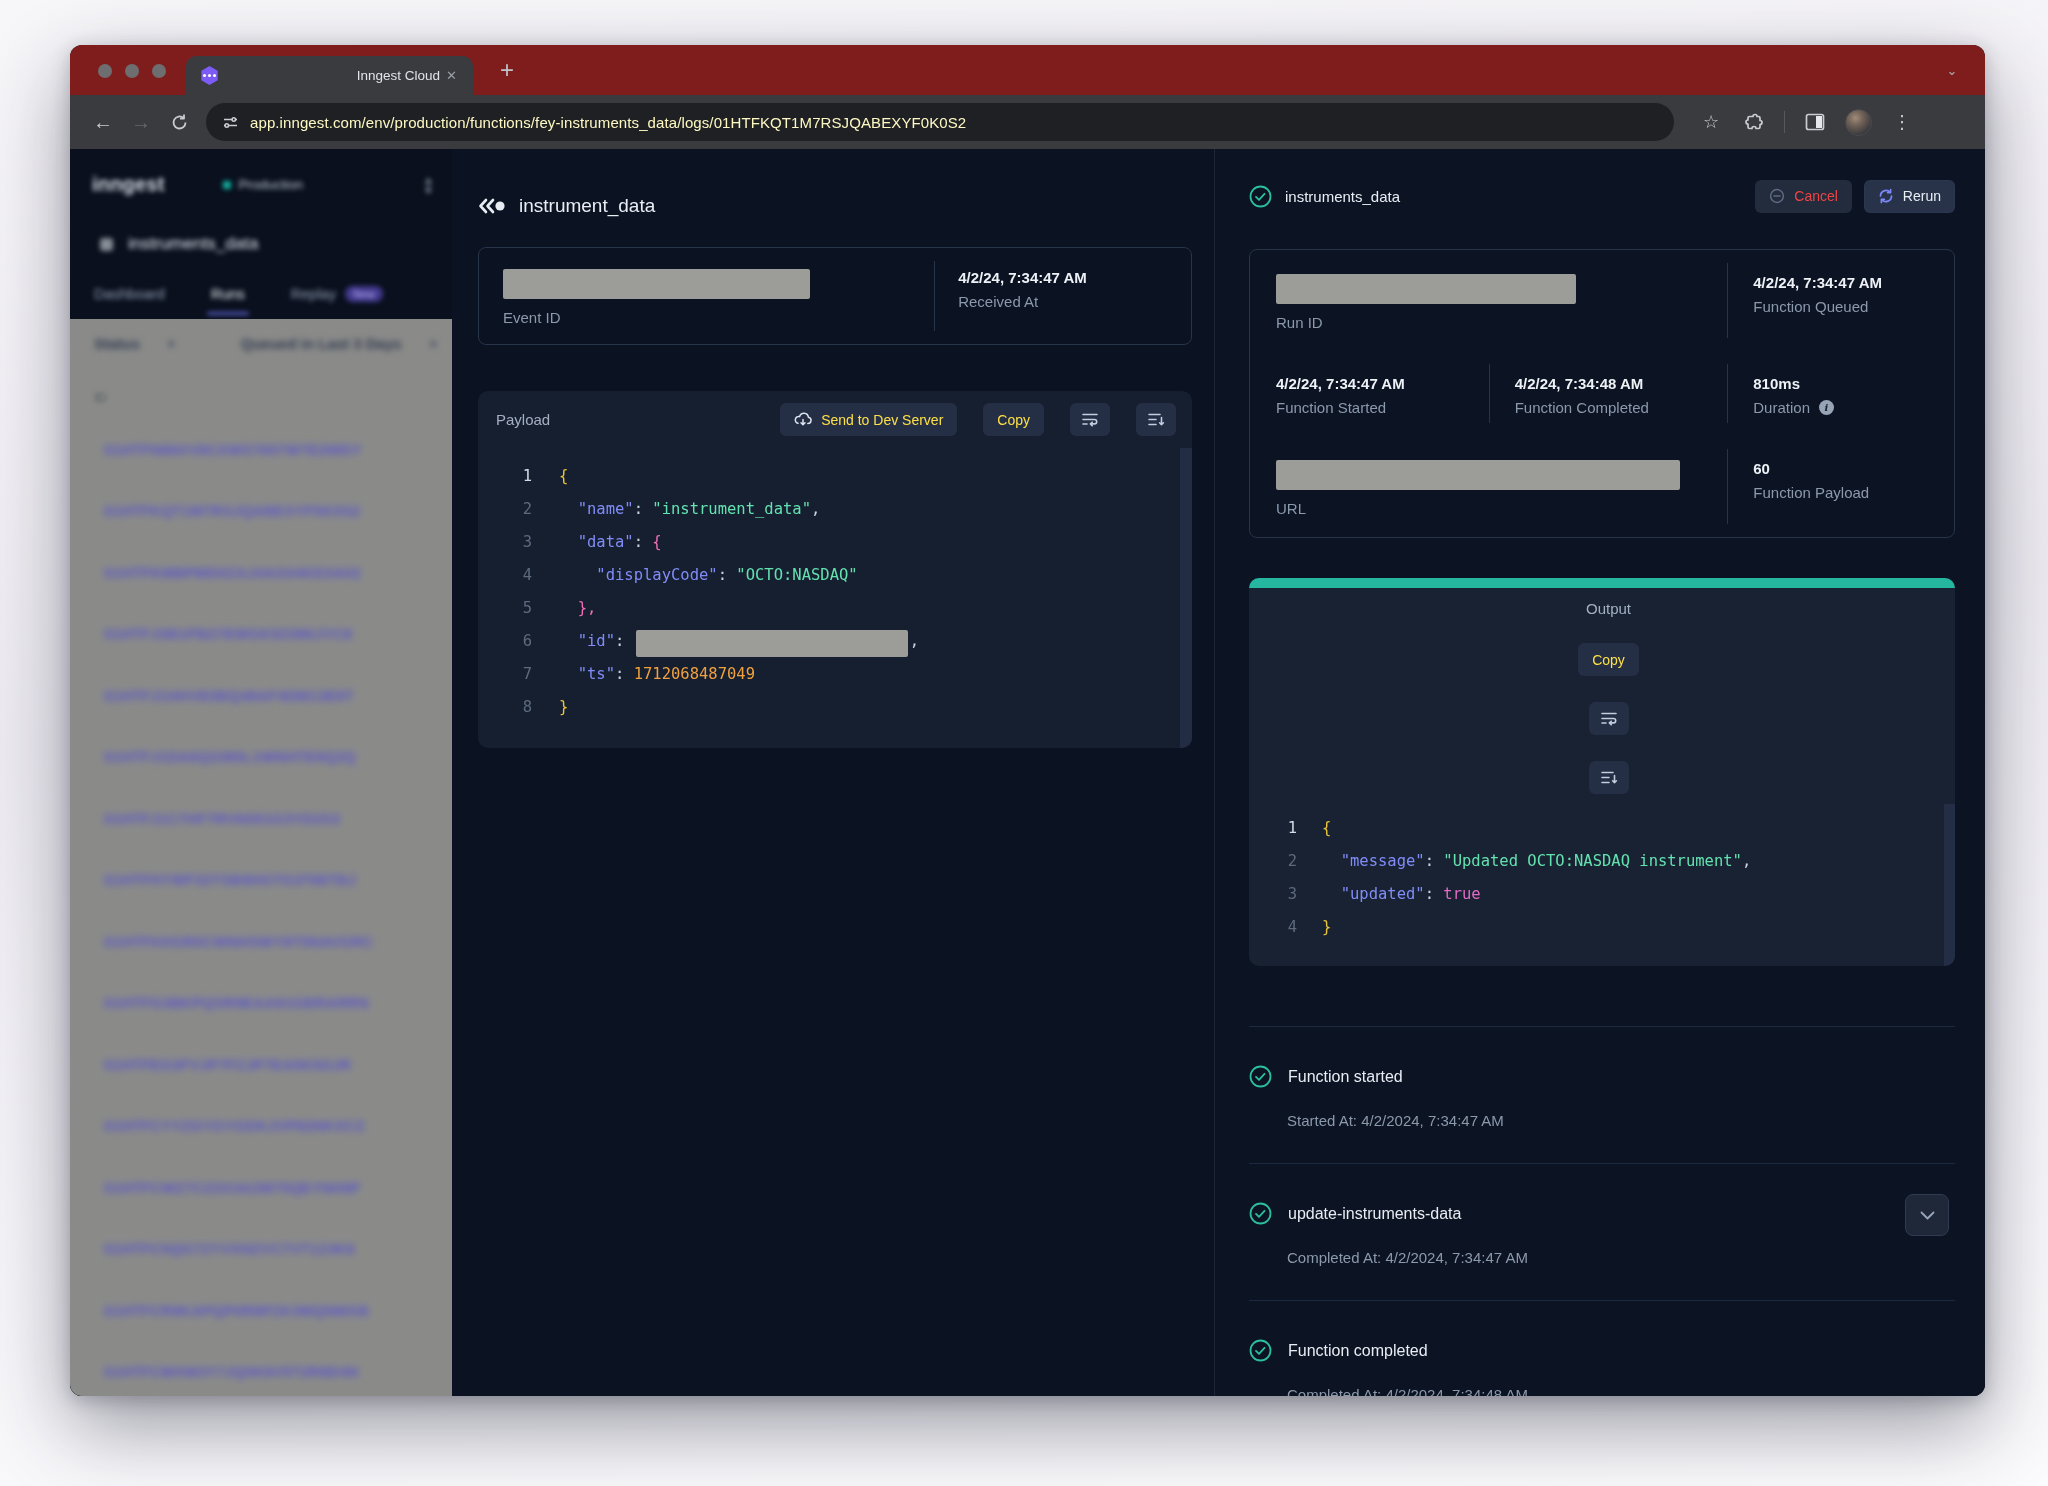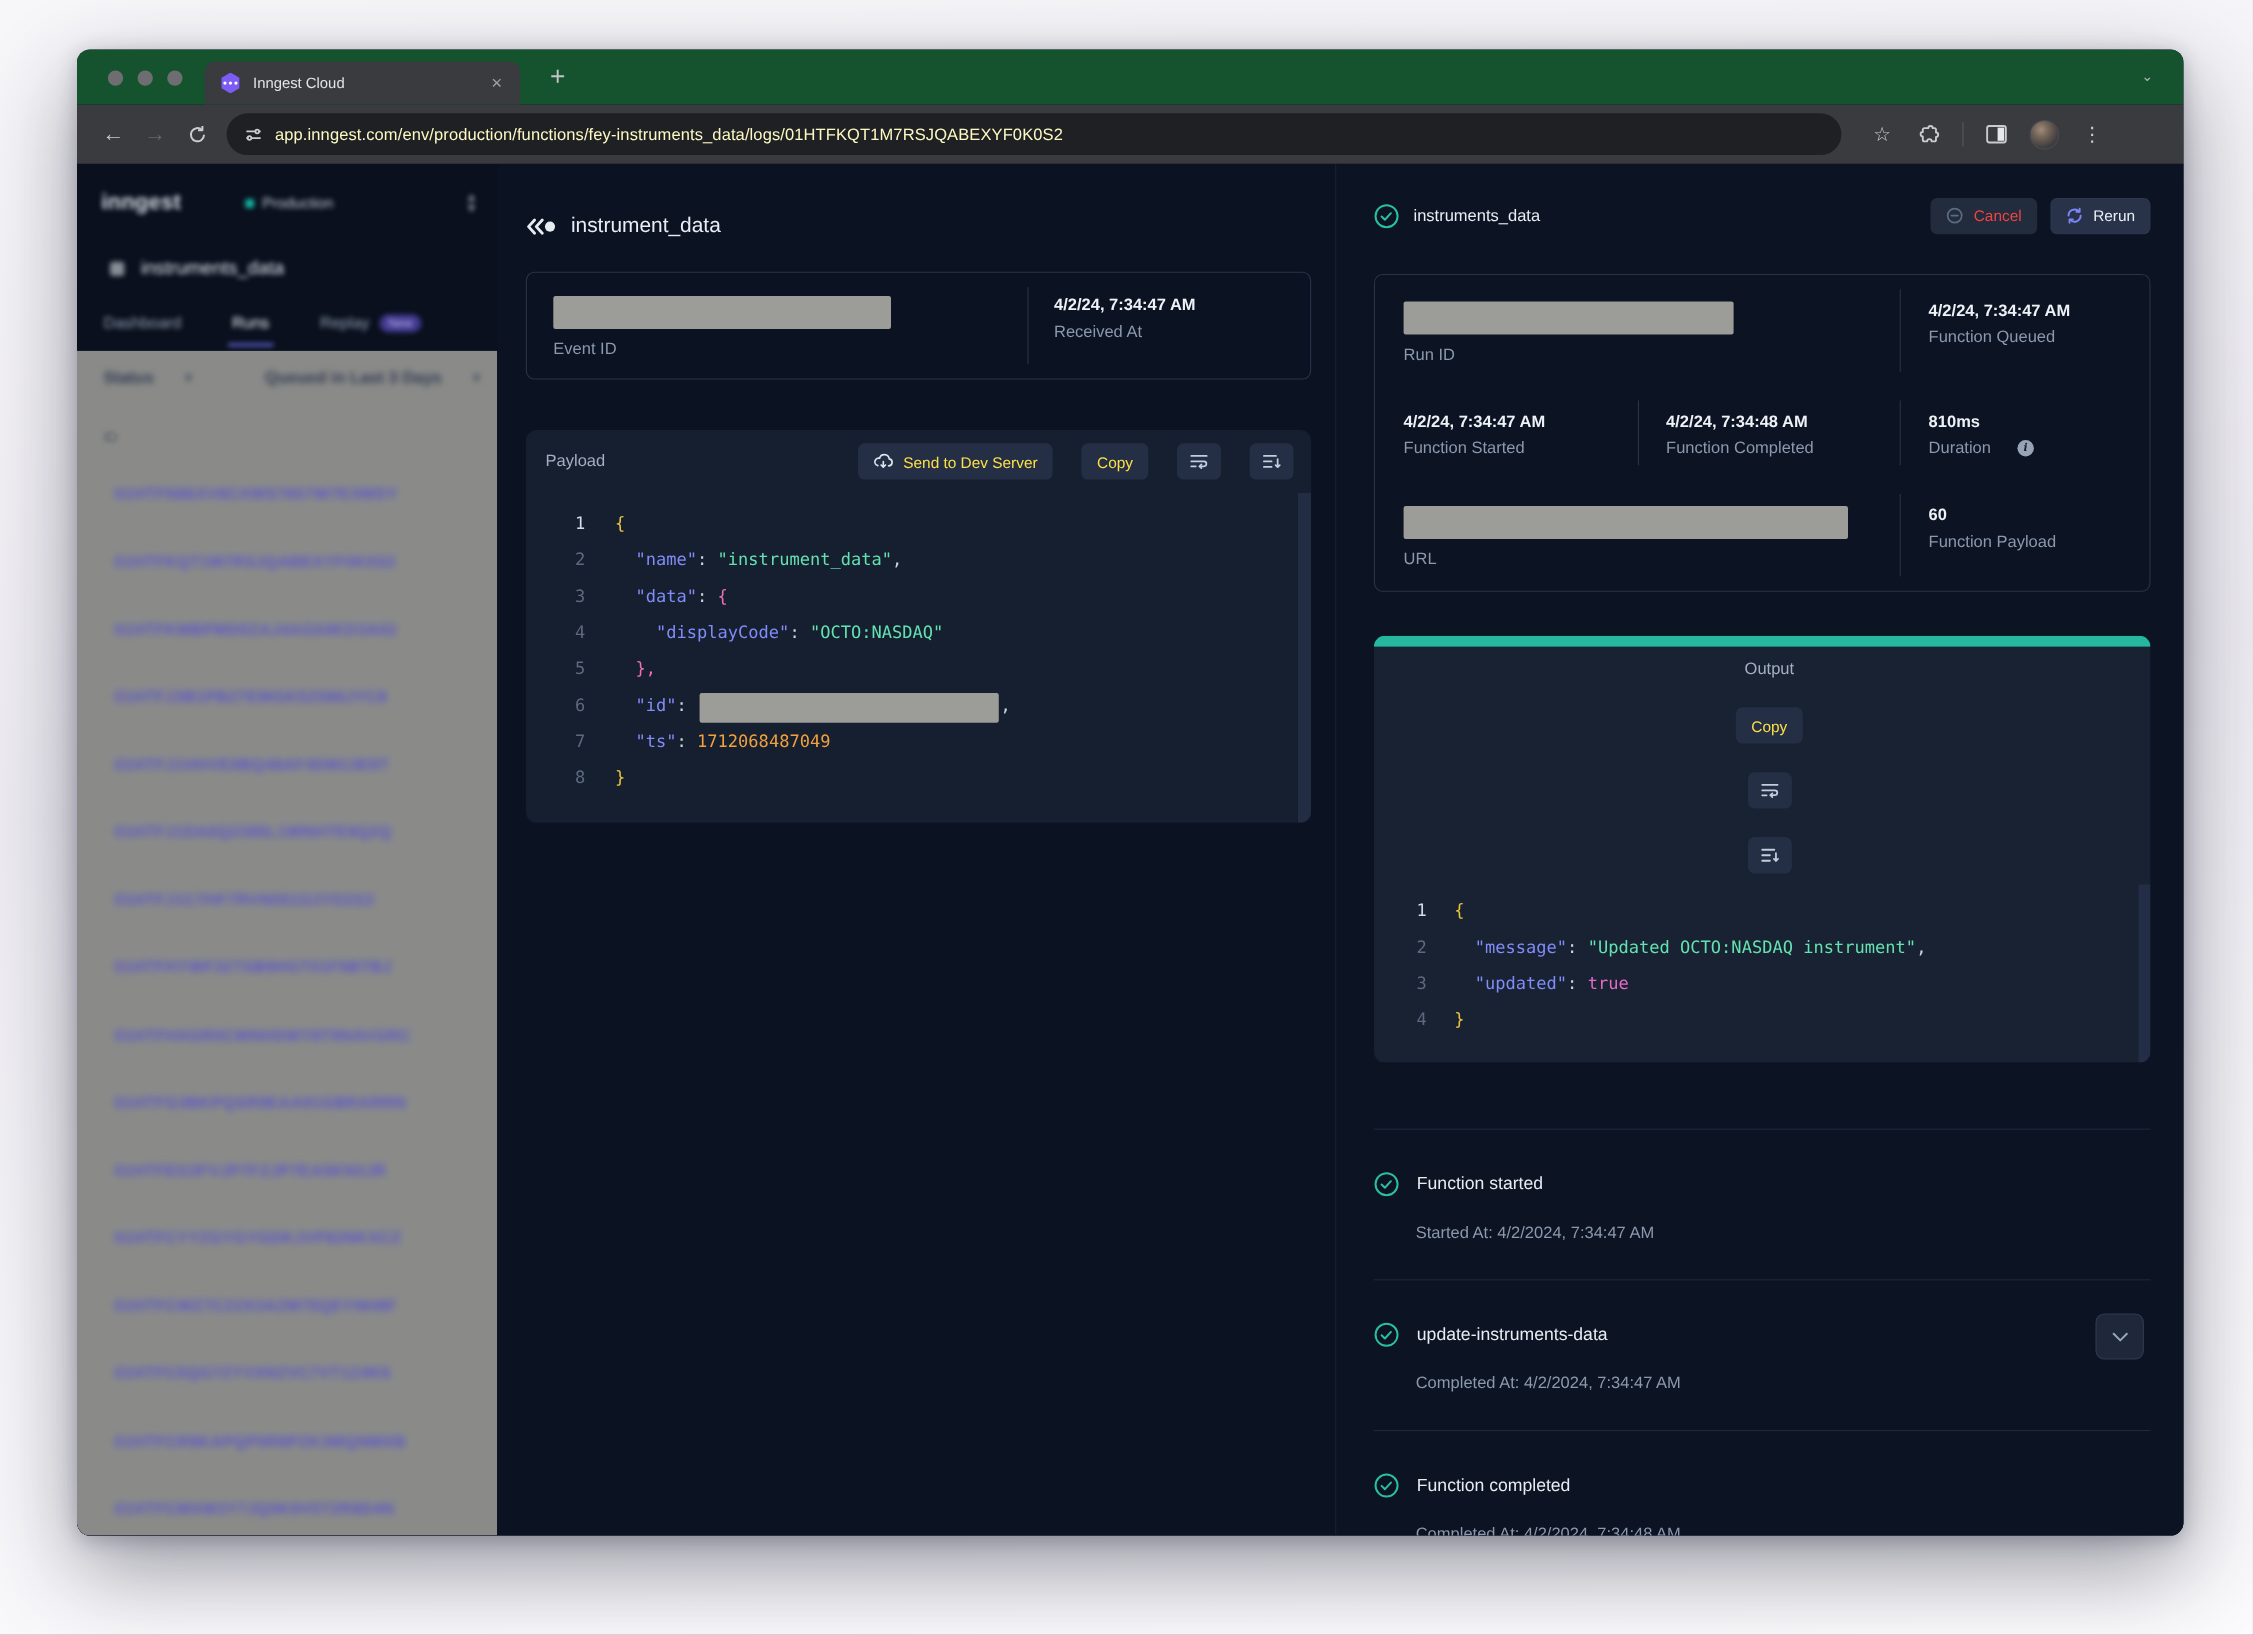--- a/index.html
+++ b/index.html
@@ -10,21 +10,21 @@
     position:relative; overflow:hidden;
     -webkit-font-smoothing:antialiased;
   }
 
   
   .window{position:absolute;left:70px;top:45px;width:1915px;height:1351px;border-radius:12px;overflow:hidden;
     box-shadow:0 30px 80px rgba(35,35,55,.45),0 4px 18px rgba(35,35,55,.25);
     background:#0b1221;display:flex;flex-direction:column;}
 
   
-  .tab-strip{height:50px;background:#14532d;position:relative;flex-shrink:0;}
+  .tab-strip{height:50px;background:#7f1d1d;position:relative;flex-shrink:0;text-align:right;}
   .traffic{position:absolute;left:28px;top:19px;display:flex;gap:13px;}
   .light{width:14px;height:14px;border-radius:50%;background:#6e6e71;border:none;}
   .tab{position:absolute;left:116px;top:11px;width:287px;height:39px;background:#3a3b3f;
     border-radius:10px 10px 0 0;display:flex;align-items:center;padding:0 10px 0 14px;cursor:default;}
   .favicon{width:19px;height:19px;flex-shrink:0;position:relative;background:#7c5cf5;
     clip-path:polygon(50% 0,93% 25%,93% 75%,50% 100%,7% 75%,7% 25%);display:flex;align-items:center;justify-content:center;gap:2px;}
   .favicon i{width:3px;height:3px;border-radius:50%;background:#fff;display:block;}
   .tab-title{flex:1;margin-left:11px;font-size:13.5px;color:#e0e3e8;white-space:nowrap;overflow:hidden;}
   .tab-close{font-size:13px;color:#9aa0a6;padding:3px 6px;border-radius:50%;}
   .newtab{position:absolute;left:422px;top:11px;font-size:24px;font-weight:300;color:#c0c4c9;line-height:28px;padding:0 8px;}
@@ -112,21 +112,21 @@
   .right-panel{width:770px;flex-shrink:0;padding:30px 30px 0 34px;background:#0c1322;position:relative;}
   .rp-head{display:flex;align-items:center;height:34px;}
   .rp-title{font-size:15px;font-weight:500;color:#e9eef5;margin-left:13px;flex:1;}
   .btn.ghost{background:#232c3d;color:#ef4444;justify-content:space-between;}
   .btn.rerun{background:#28334a;color:#e9eef5;box-shadow:inset 0 0 0 1px #39466333;}
 
   .info-card{margin-top:36px;border:1px solid #273449;border-radius:8px;display:grid;grid-template-columns:1fr 1fr .95fr;}
   .cell{padding:24px 26px 20px;position:relative;}
   .span2{grid-column:span 2;}
   .vline::before{content:"";position:absolute;left:0;top:13px;bottom:13px;width:1px;background:#273449;}
-  .dur-row{display:flex;align-items:center;gap:24px;}
+  .dur-row{display:flex;align-items:center;gap:9px;}
   .info-ic{width:15px;height:15px;border-radius:50%;background:#97a4b6;color:#19222f;font-size:10px;font-weight:700;
     display:inline-flex;align-items:center;justify-content:center;font-family:"DejaVu Serif",serif;font-style:italic;}
 
   .output-card{margin-top:40px;border-radius:10px;overflow:hidden;}
   .teal-bar{height:10px;background:#26b7a0;}
   .oc-body{background:#182232;position:relative;}
   .oc-body .card-head{padding:12px 14px 10px 27px;flex-direction:column;}
   .oc-body .code{padding:8px 0 22px;}
   .oc-body .ln{width:48px;}
   .oc-body .code-content{margin-left:25px;}

